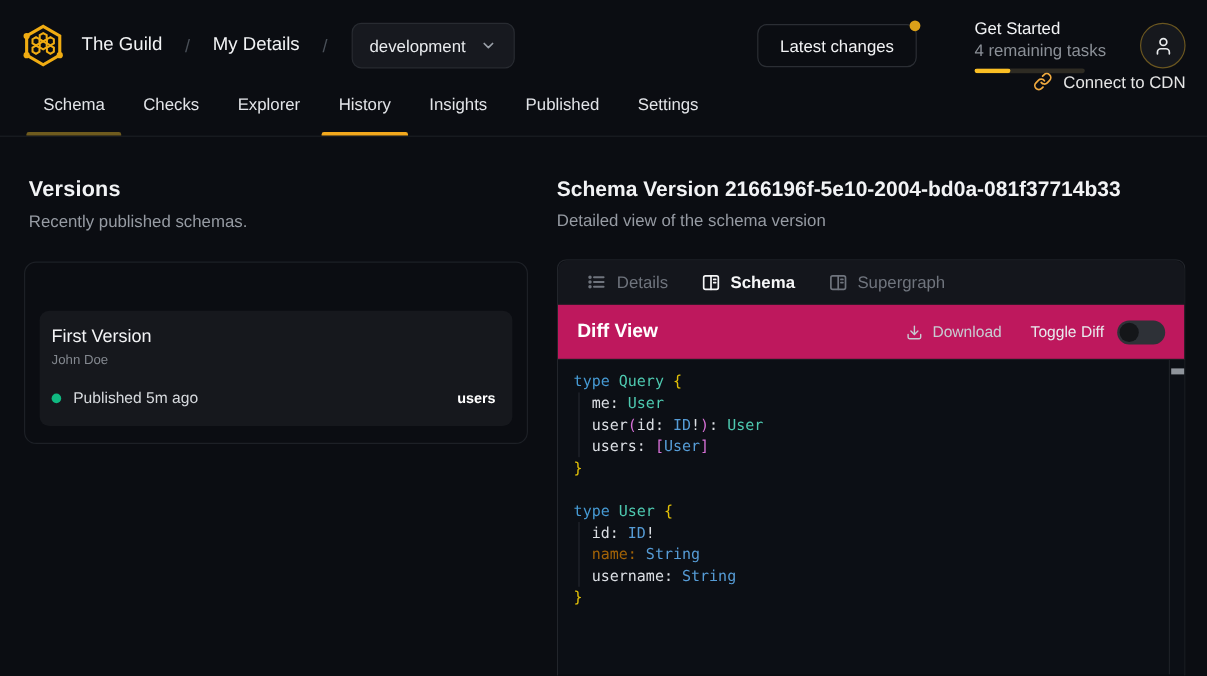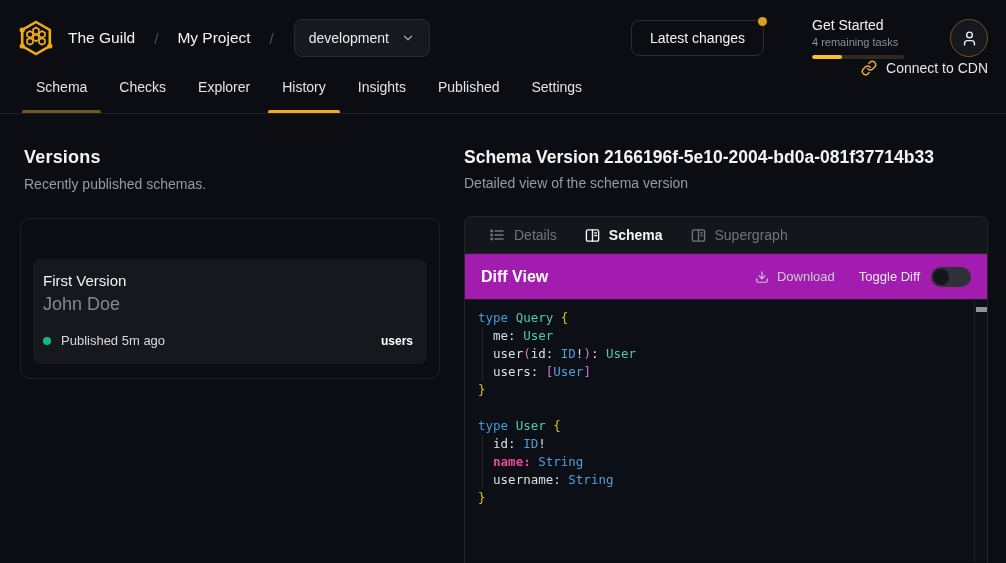--- a/index.html
+++ b/index.html
@@ -15,56 +15,56 @@
   .crumbs { display:flex; align-items:center; gap:19px; margin-left:12px; font-size:15.5px; }
   .crumb { color:#f2f3f5; cursor:pointer; }
   .crumb-sep { color:#4a5058; font-size:15px; }
   .env-select { margin-left:20px; height:38px; padding:0 14px; background:#17191f; border:1px solid #282b31;
     border-radius:8px; display:flex; align-items:center; gap:12px; font-size:14px; color:#e9ebee; cursor:pointer; }
   .btn-latest { margin-left:auto; position:relative; height:36px; padding:0 18px; border:1px solid #2b2e34;
     border-radius:8px; background:transparent; color:#f2f3f5; font-size:14px; font-family:inherit; cursor:pointer; }
   .btn-dot { position:absolute; top:-4px; right:-4px; width:9px; height:9px; border-radius:50%; background:#dba019; }
   .get-started { margin-left:48px; width:92px; cursor:pointer; }
   .gs-title { font-size:14px; color:#f2f3f5; }
-  .gs-sub { font-size:11px; color:#8b9097; margin-top:3px; white-space:nowrap; }
+  .gs-sub { font-size:14px; color:#8b9097; margin-top:3px; white-space:nowrap; }
   .gs-bar { margin-top:7px; height:4px; width:92px; background:#2e2b23; border-radius:2px; overflow:hidden; }
   .gs-fill { height:100%; background:#fbbf24; border-radius:2px; }
   .avatar { margin-left:46px; width:38px; height:38px; border-radius:50%; border:1.5px solid #6a5620;
     background:#16181d; display:flex; align-items:center; justify-content:center; cursor:pointer; flex:none; }
   
   .nav { height:54px; display:flex; align-items:stretch; border-bottom:1px solid #1b1e23; padding:0 18px 0 20px; }
   .nav-tab { padding:0 16px; display:flex; align-items:center; font-size:14px; color:#e2e4e8; position:relative; cursor:pointer; }
   .nav-tab.u-dim::after, .nav-tab.u-bright::after { content:""; position:absolute; left:2px; right:2px; bottom:0; height:3px; border-radius:2px 2px 0 0; }
   .nav-tab.u-dim::after { background:#6f5b1e; }
   .nav-tab.u-bright::after { background:#f2a81d; }
   .connect-cdn { margin-left:auto; display:flex; align-items:flex-start; gap:9px; color:#e5e5e5; font-size:14px; cursor:pointer; }
   
   .content { display:flex; align-items:flex-start; }
   .left { width:440px; flex:none; padding:33px 0 0 24px; }
   .sec-title { font-size:18px; font-weight:700; color:#f2f3f5; letter-spacing:.2px; }
   .sec-sub { font-size:14px; color:#969ba3; margin-top:8px; }
   .versions-card { margin:26px 0 0 -4px; width:420px; border:1px solid #1d2026; border-radius:10px; padding:40px 12px 14px; }
   .version-item { background:#16181d; border-radius:8px; padding:13px 14px 16px 10px; cursor:pointer; }
   .vi-name { font-size:15px; font-weight:400; color:#f2f3f5; }
-  .vi-author { font-size:18px; color:#83888f; margin-top:5px; }
+  .vi-author { font-size:11px; color:#83888f; margin-top:5px; }
   .vi-meta { margin-top:18px; display:flex; align-items:center; }
   .vi-dot { width:8px; height:8px; border-radius:50%; background:#10b981; margin-right:10px; flex:none; }
   .vi-status { font-size:13px; color:#d6d9dd; }
   .vi-service { margin-left:auto; font-size:12px; font-weight:700; color:#ffffff; }
   
   .right { flex:1; padding:33px 18px 0 24px; min-width:0; }
   .detail-title { font-size:17.5px; font-weight:700; color:#f2f3f5; white-space:nowrap; }
   .detail-sub { font-size:14px; color:#969ba3; margin-top:7px; }
   .panel { margin-top:25px; border:1px solid #22252b; border-bottom:none; border-radius:8px 8px 0 0; height:436px; overflow:hidden; }
   .ptabs { height:37px; background:#14161c; border-bottom:1px solid #1f2228; display:flex; align-items:center; padding:0 10px; border-radius:8px 8px 0 0; }
   .ptab { height:100%; display:flex; align-items:center; gap:9px; padding:0 14px; font-size:14px; color:#6f747d; cursor:pointer; }
   .ptab.active { color:#f5f6f7; font-weight:600; }
   .ptab svg { flex:none; }
   
-  .diffrow { height:46px; display:flex; align-items:center; padding:0 16px; background:#a21caf; border-bottom:1px solid #1a1d22; }
+  .diffrow { height:46px; display:flex; align-items:center; padding:0 16px; background:#be185d; border-bottom:1px solid #1a1d22; }
   .diff-title { font-size:16px; font-weight:700; color:#fff; }
   .diff-actions { margin-left:auto; display:flex; align-items:center; gap:24px; }
   .download { display:flex; align-items:center; gap:8px; color:#c8ccd2; font-size:13px; cursor:pointer; }
   .toggle-wrap { display:flex; align-items:center; gap:11px; }
   .toggle-label { font-size:13px; color:#e8eaed; }
   .switch { width:40px; height:20px; border-radius:10px; background:#2e3137; position:relative; cursor:pointer; flex:none; }
   .knob { position:absolute; top:2px; left:2px; width:16px; height:16px; border-radius:50%; background:#141619; }
   
   .codearea { position:relative; height:262px; background:#0c0f15; padding:9px 20px 0 13px;
     font-family:"DejaVu Sans Mono", monospace; font-size:12.5px; line-height:18px; }
@@ -90,21 +90,21 @@
         <path d="M25 12 L27.9 13.7 L27.9 17.1 L25 18.8 L22.1 17.1 L22.1 13.7 Z"></path>
         <path d="M13 12 L15.9 13.7 L15.9 17.1 L13 18.8 L10.1 17.1 L10.1 13.7 Z"></path>
         <path d="M25 19 L27.9 20.7 L27.9 24.1 L25 25.8 L22.1 24.1 L22.1 20.7 Z"></path>
         <path d="M13 19 L15.9 20.7 L15.9 24.1 L13 25.8 L10.1 24.1 L10.1 20.7 Z"></path>
       </g>
     </svg>
   </div>
   <div class="crumbs">
     <span class="crumb">The Guild</span>
     <span class="crumb-sep">/</span>
-    <span class="crumb">My Project</span>
+    <span class="crumb">My Details</span>
     <span class="crumb-sep">/</span>
   </div>
   <div class="env-select">
     <span>development</span>
     <svg width="14" height="14" viewBox="0 0 24 24" fill="none" stroke="#9aa0a8" stroke-width="2.4" stroke-linecap="round" stroke-linejoin="round">
         <polyline points="6 9 12 15 18 9"></polyline>
       </svg>
   </div>
   <button class="btn-latest">
     <span>Latest changes</span>
@@ -221,21 +221,21 @@
       <div class="codearea">
         <div>
             <div class="code-line"><span style="color: rgb(70, 154, 212);">type</span><span style="color: rgb(220, 223, 228);"> </span><span style="color: rgb(78, 201, 176);">Query</span><span style="color: rgb(220, 223, 228);"> </span><span style="color: rgb(226, 192, 8);">{</span></div>
             <div class="code-line"><span style="color: rgb(220, 223, 228);">  me: </span><span style="color: rgb(78, 201, 176);">User</span></div>
             <div class="code-line"><span style="color: rgb(220, 223, 228);">  user</span><span style="color: rgb(214, 112, 214);">(</span><span style="color: rgb(220, 223, 228);">id: </span><span style="color: rgb(86, 156, 214);">ID</span><span style="color: rgb(220, 223, 228);">!</span><span style="color: rgb(214, 112, 214);">)</span><span style="color: rgb(220, 223, 228);">: </span><span style="color: rgb(78, 201, 176);">User</span></div>
             <div class="code-line"><span style="color: rgb(220, 223, 228);">  users: </span><span style="color: rgb(214, 112, 214);">[</span><span style="color: rgb(86, 156, 214);">User</span><span style="color: rgb(214, 112, 214);">]</span></div>
             <div class="code-line"><span style="color: rgb(226, 192, 8);">}</span></div>
             <div class="code-line">&nbsp;</div>
             <div class="code-line"><span style="color: rgb(70, 154, 212);">type</span><span style="color: rgb(220, 223, 228);"> </span><span style="color: rgb(78, 201, 176);">User</span><span style="color: rgb(220, 223, 228);"> </span><span style="color: rgb(226, 192, 8);">{</span></div>
             <div class="code-line"><span style="color: rgb(220, 223, 228);">  id: </span><span style="color: rgb(86, 156, 214);">ID</span><span style="color: rgb(220, 223, 228);">!</span></div>
-            <div class="code-line"><span style="color: #ec4899; font-weight: bold;">  name: </span><span style="color: rgb(86, 156, 214);">String</span></div>
+            <div class="code-line"><span style="color: #a16207;">  name: </span><span style="color: rgb(86, 156, 214);">String</span></div>
             <div class="code-line"><span style="color: rgb(220, 223, 228);">  username: </span><span style="color: rgb(86, 156, 214);">String</span></div>
             <div class="code-line"><span style="color: rgb(226, 192, 8);">}</span></div>
           </div>
         <div class="indent-guide" style="top:27px"></div>
         <div class="indent-guide" style="top:135px"></div>
         <div class="scrollbar">
           <div class="scroll-thumb"></div>
         </div>
       </div>
     </div>

